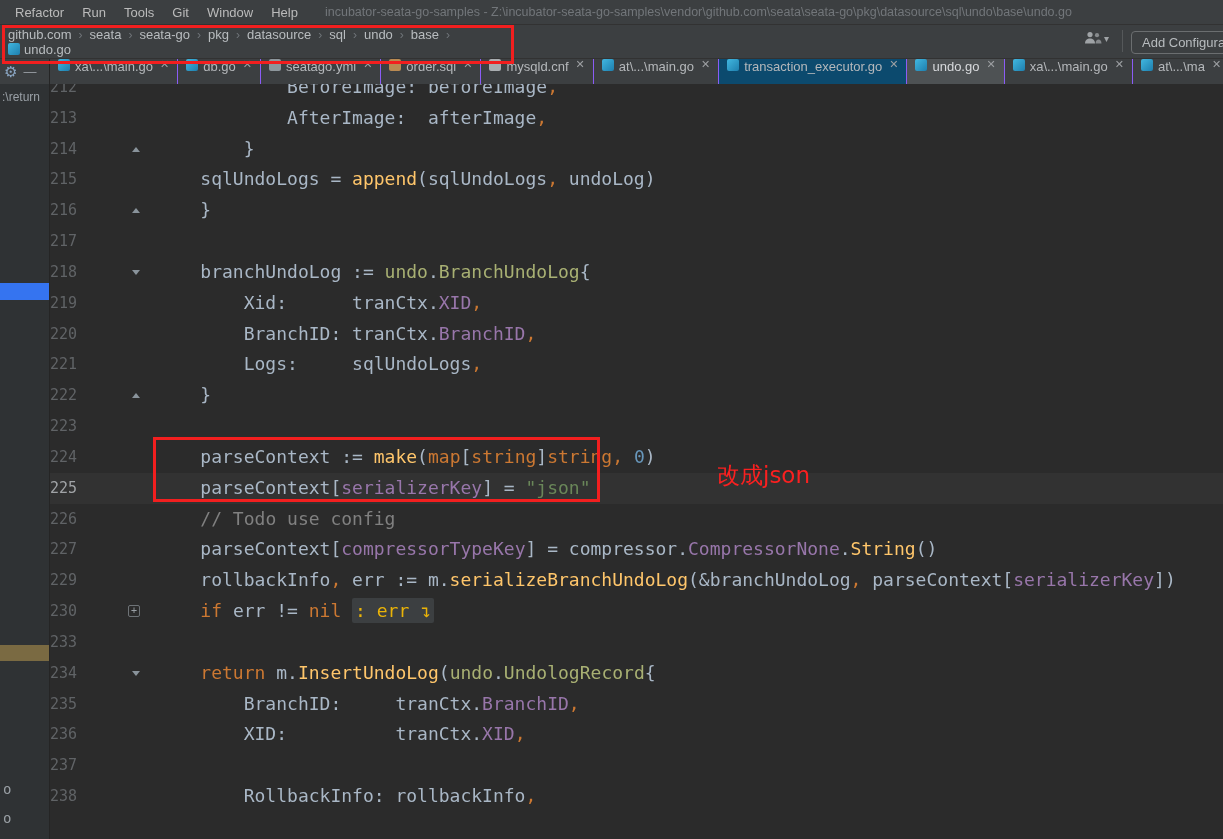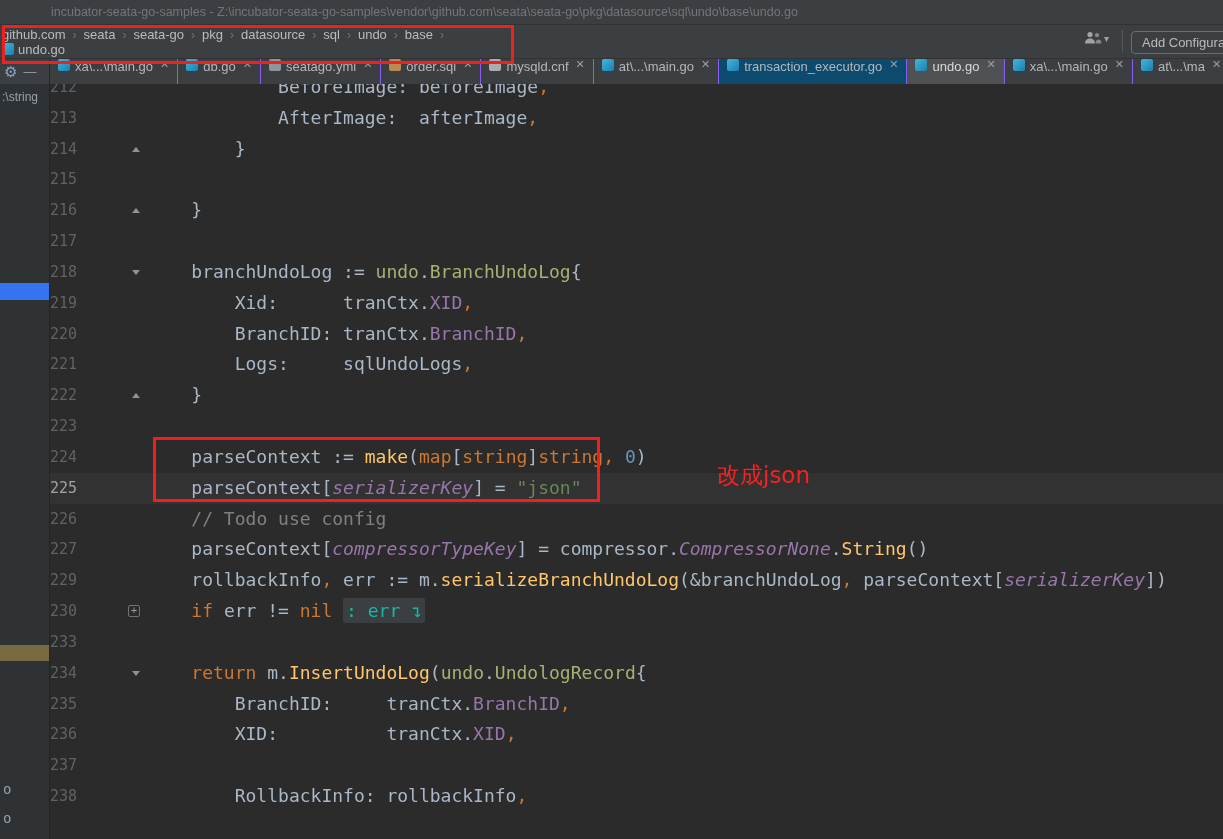--- a/index.html
+++ b/index.html
@@ -5,26 +5,26 @@
   *{box-sizing:border-box}
   html,body{margin:0;padding:0}
   body{width:1223px;height:839px;overflow:hidden;background:#2b2b2b;
        font-family:"Liberation Sans",sans-serif;position:relative}
 
   
   .menubar{position:absolute;left:0;top:0;width:100%;height:25px;background:#3c3f41;
            display:flex;align-items:center;color:#bbbbbb;font-size:13px;
            border-bottom:1px solid #323232;padding-left:6px;white-space:nowrap;overflow:hidden}
   .menubar .mi{padding:0 9px;cursor:default}
-  .wtitle{color:#72767a;font-size:12.5px;margin-left:45px;overflow:hidden;white-space:nowrap}
+  .wtitle{color:#72767a;font-size:12.5px;margin-left:18px;overflow:hidden;white-space:nowrap}
 
   
   .crumbbar{position:absolute;left:0;top:25px;width:100%;height:34px;background:#3c3f41;
             display:flex;align-items:center;font-size:13px;color:#b8bcbf;
-            border-bottom:1px solid #323232;}
+            border-bottom:1px solid #323232;padding-left:6px}
   .crumb{padding:0 2px}
   .chev{color:#6f7478;padding:0 5px;font-size:12px}
   .crumb-file{display:flex;align-items:center}
   .crumb-file .fic{margin-right:4px}
   .users-wrap{position:absolute;left:1084px;top:31px;display:flex;align-items:center;color:#9fa3a6}
   .caret-down{font-size:10px;margin-left:2px;color:#9fa3a6}
   .vsep{position:absolute;left:1122px;top:30px;width:1px;height:22px;background:#55585a}
   .addconf{position:absolute;left:1131px;top:31px;height:23px;width:140px;border:1px solid #6b6e70;
            border-radius:4px;color:#b8bcbf;font-size:13px;line-height:21px;padding:0 10px;
            white-space:nowrap;overflow:hidden;background:#3c3f41}
@@ -63,44 +63,45 @@
          color:#606366;padding-right:2px}
   .caret-line .g-num{color:#a0a3a6}
   .g-fold{width:56px;flex-shrink:0;display:flex;justify-content:flex-end;align-items:center;
           padding-right:8px}
   .f-up{width:0;height:0;border-left:4px solid transparent;border-right:4px solid transparent;
         border-bottom:5px solid #89939b}
   .f-down{width:0;height:0;border-left:4px solid transparent;border-right:4px solid transparent;
         border-top:5px solid #89939b}
   .f-plus{width:12px;height:12px;border:1px solid #6e7377;border-radius:2px;color:#9aa0a5;
         font:10px/10px "DejaVu Sans Mono",monospace;text-align:center}
-  .code{margin:0;font:18px/30.83px "DejaVu Sans Mono",monospace;white-space:pre;color:#a9b7c6}
+  .code{margin:9px;font:18px/30.83px "DejaVu Sans Mono",monospace;white-space:pre;color:#a9b7c6}
   .tk-d{color:#a9b7c6}
   .tk-kw{color:#cc7832}
   .tk-pn{color:#cc7832}
   .tk-fn{color:#ffc66b}
   .tk-str{color:#6a8759}
   .tk-num{color:#6897bb}
   .tk-cm{color:#808080}
   .tk-fld{color:#9876aa}
-  .tk-cv{color:#9876aa;font-style:italic}
+  .tk-cv{color:#9876aa;}
   .tk-ty{color:#a8b073}
-  .tk-fold{background:#3c3f41;color:#14b8a6;border-radius:2px;padding:2px 3px}
+  .tk-fold{background:#3c3f41;color:#eab308;border-radius:2px;padding:2px 3px}
 
   
   .ann{position:absolute;border:3px solid #f21f1f;z-index:20;pointer-events:none}
   #ann-bc{left:2px;top:25px;width:512px;height:39px}
   #ann-code{left:153px;top:437px;width:447px;height:65px}
   #ann-note{position:absolute;left:717px;top:460px;z-index:20;color:#fb2020;
             font:23px "DejaVu Sans",sans-serif;pointer-events:none}
 </style>
 </head>
 <body>
 
 <div class="menubar">
+  <span class="menus"><span class="mi">Refactor</span><span class="mi">Run</span><span class="mi">Tools</span><span class="mi">Git</span><span class="mi">Window</span><span class="mi">Help</span></span>
   <span class="wtitle">incubator-seata-go-samples - Z:\incubator-seata-go-samples\vendor\github.com\seata\seata-go\pkg\datasource\sql\undo\base\undo.go</span>
 </div>
 
 <div class="crumbbar">
   <span class="crumbs"><span class="crumb">github.com</span><span class="chev">›</span><span class="crumb">seata</span><span class="chev">›</span><span class="crumb">seata-go</span><span class="chev">›</span><span class="crumb">pkg</span><span class="chev">›</span><span class="crumb">datasource</span><span class="chev">›</span><span class="crumb">sql</span><span class="chev">›</span><span class="crumb">undo</span><span class="chev">›</span><span class="crumb">base</span><span class="chev">›</span><span class="crumb crumb-file">
         <span class="fic fic-go"></span>
         <span>undo.go</span>
       </span></span>
 </div>
 <div class="users-wrap">
@@ -113,21 +114,21 @@
   <span class="caret-down">▾</span>
 </div>
 <div class="vsep"></div>
 <div class="addconf">Add Configura...</div>
 
 <div class="lpanel">
   <div class="lpanel-head">
     <span class="gear">⚙</span>
     <span class="minim">—</span>
   </div>
-  <div class="proj-root">:\string</div>
+  <div class="proj-root">:\return</div>
   <div class="sel-row"></div>
   <div class="mark-row"></div>
   <div class="trunc">
       <div>o</div>
       <div>o</div>
       <div>э</div>
     </div>
 </div>
 
 <div class="tabbar">
@@ -197,20 +198,21 @@
     <div class="row">
       <div class="g-num">214</div>
       <div class="g-fold">
         <span class="f-up"></span>
       </div>
       <pre class="code"><span class="tk-d">        }</span></pre>
     </div>
     <div class="row">
       <div class="g-num">215</div>
       <div class="g-fold"></div>
+      <pre class="code"><span class="tk-d">    sqlUndoLogs = </span><span class="tk-fn">append</span><span class="tk-d">(sqlUndoLogs</span><span class="tk-pn">,</span><span class="tk-d"> undoLog)</span></pre>
     </div>
     <div class="row">
       <div class="g-num">216</div>
       <div class="g-fold">
         <span class="f-up"></span>
       </div>
       <pre class="code"><span class="tk-d">    }</span></pre>
     </div>
     <div class="row">
       <div class="g-num">217</div>

